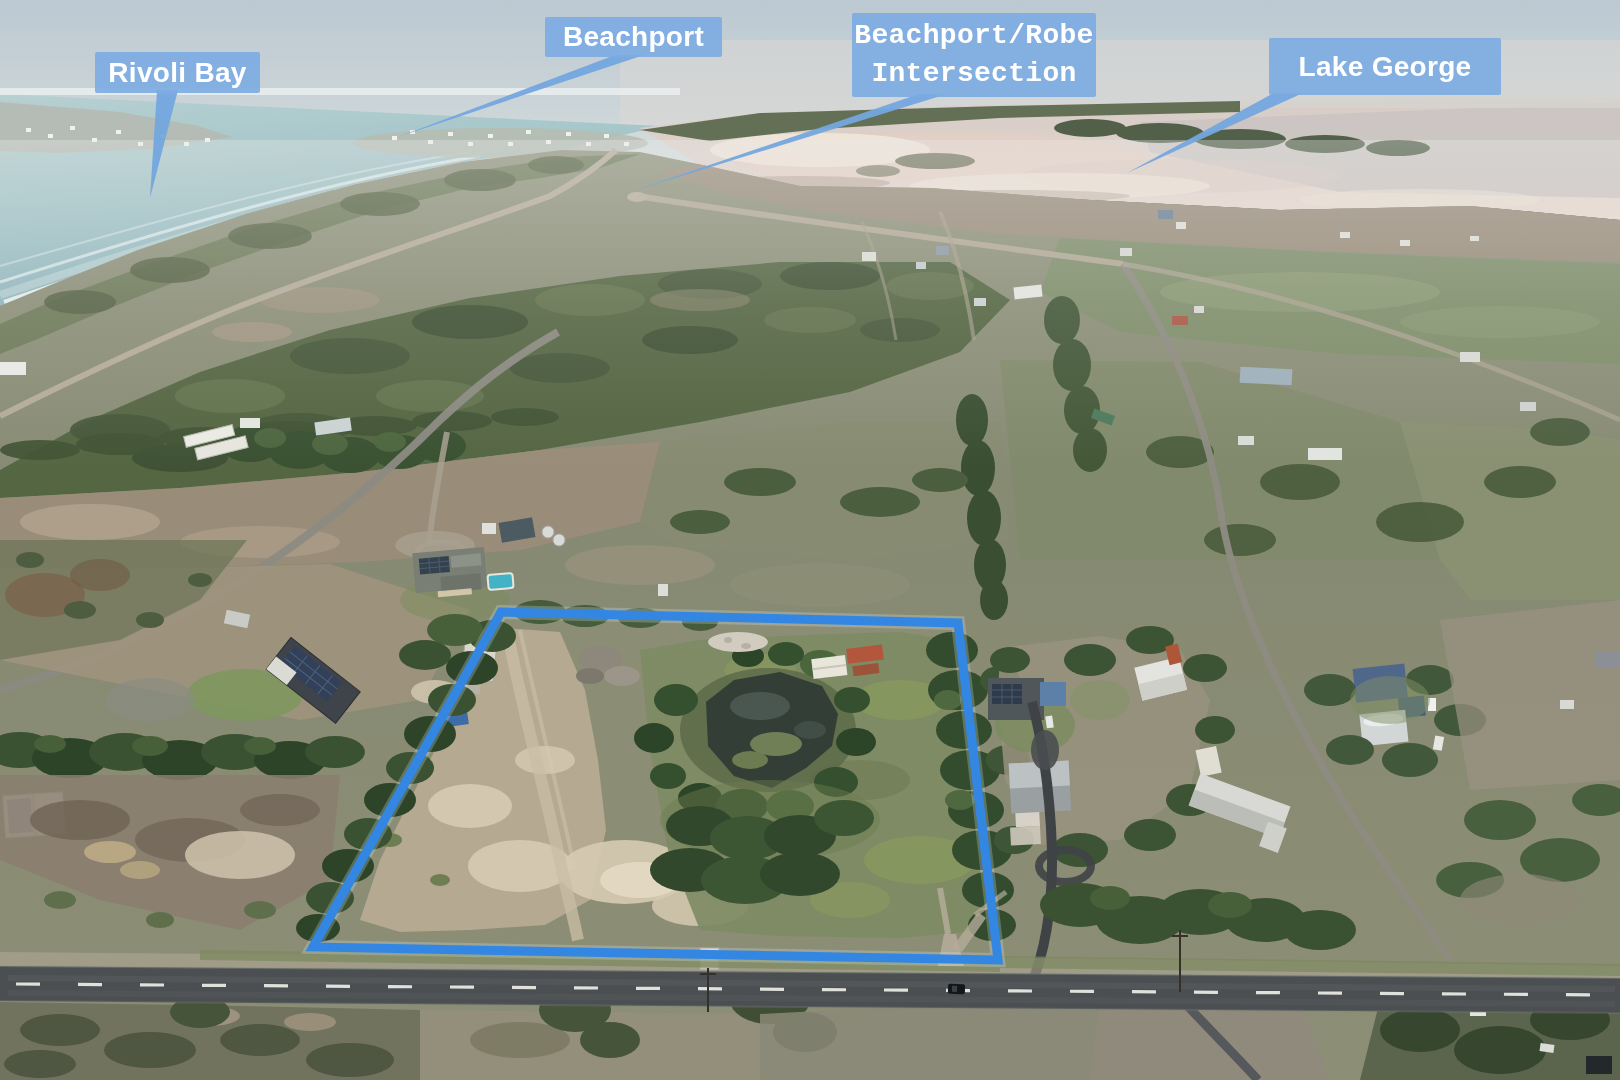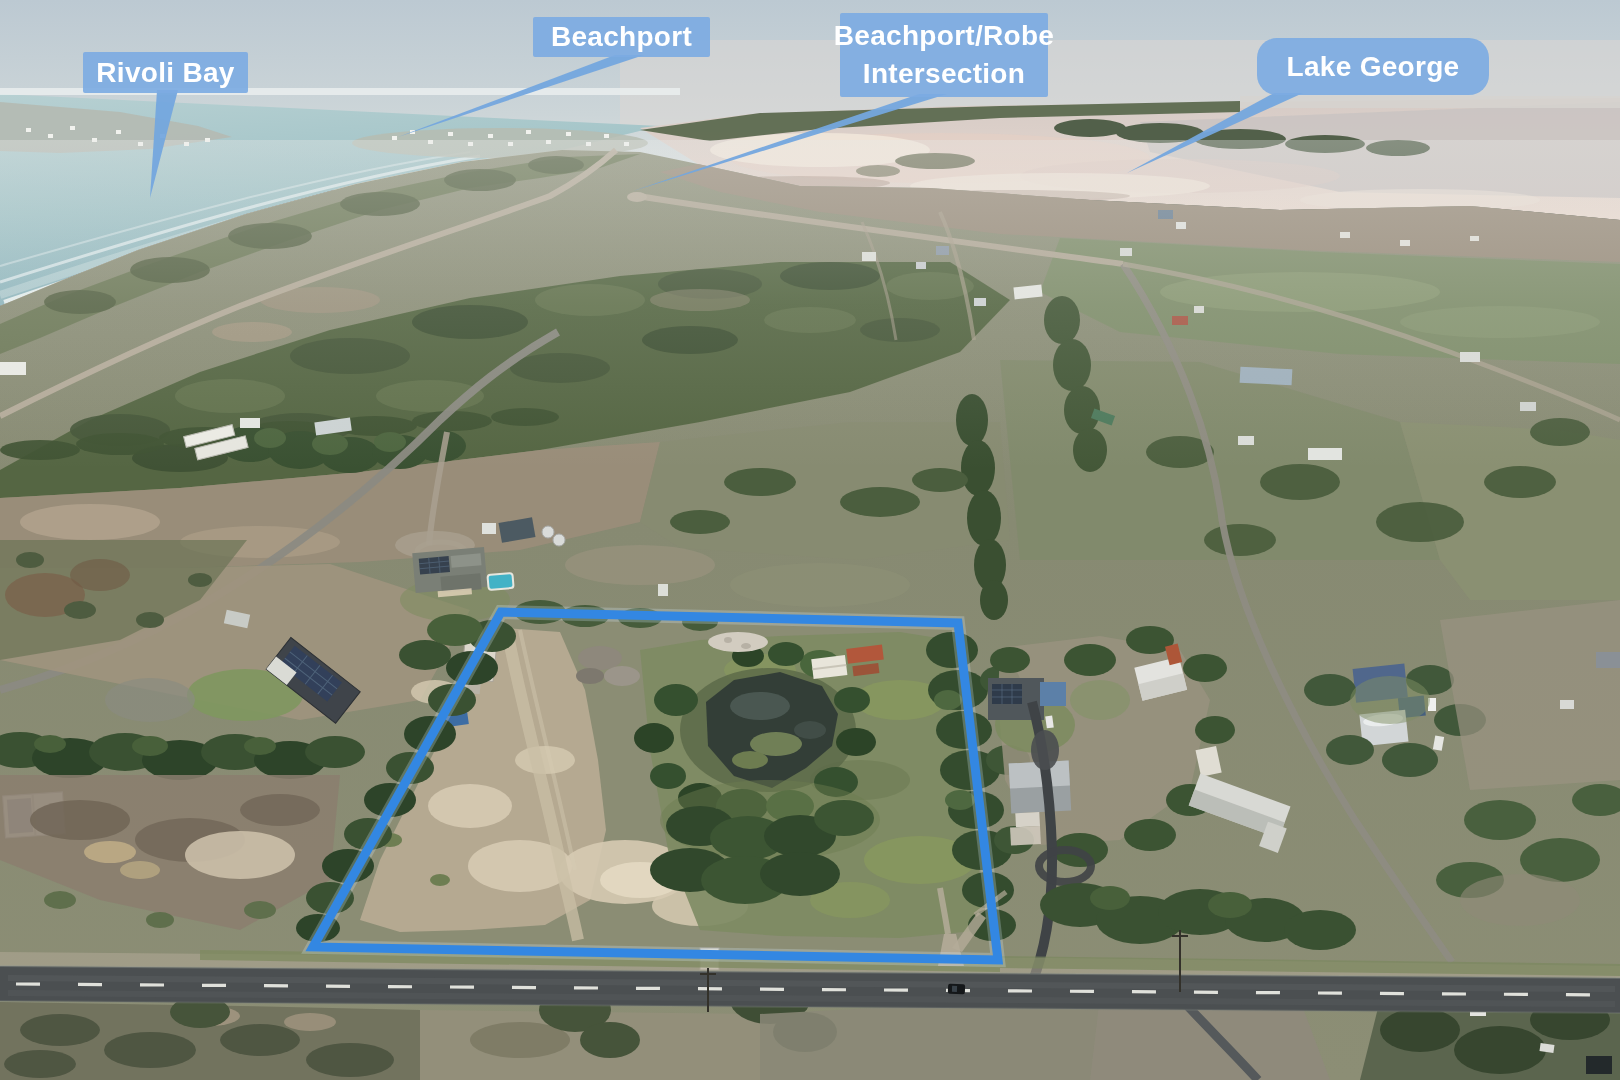--- a/index.html
+++ b/index.html
@@ -4,25 +4,25 @@
 <style>
   html,body{margin:0;padding:0;background:#222;}
   .stage{position:relative;width:1620px;height:1080px;overflow:hidden;
          font-family:"Liberation Sans",sans-serif;}
   .stage svg{position:absolute;left:0;top:0;display:block;}
   #scene{z-index:0;}
   #overlay{z-index:2;}
   .map-label{position:absolute;z-index:3;display:flex;align-items:center;justify-content:center;
     text-align:center;background:rgba(125,171,226,0.92);color:#fff;font-weight:700;
     font-size:28px;line-height:1.35;letter-spacing:.3px;border-radius:2px;
-    box-sizing:border-box;padding:0 10px;}
+    box-sizing:border-box;padding:0 10px;margin-left:12px;}
   .lbl-rivoli{left:83px;top:52px;width:165px;height:41px;align-items:center;}
   .lbl-beachport{left:533px;top:17px;width:177px;height:40px;}
-  .lbl-intersection{left:840px;top:13px;width:208px;height:84px;}
-  .lbl-lake{left:1257px;top:38px;width:232px;height:57px;border-radius:20px;}
+  .lbl-intersection{left:840px;top:13px;width:244px;height:84px;font-family:Liberation Mono, monospace;}
+  .lbl-lake{left:1257px;top:38px;width:232px;height:57px;}
 </style>
 </head>
 <body>
 
 <div class="stage">
 
 <svg id="scene" width="1620" height="1080" viewBox="0 0 1620 1080">
   <defs>
     <linearGradient id="gSky" x1="0" y1="0" x2="0" y2="1">
       <stop offset="0" stop-color="#bcc9d2"></stop>

